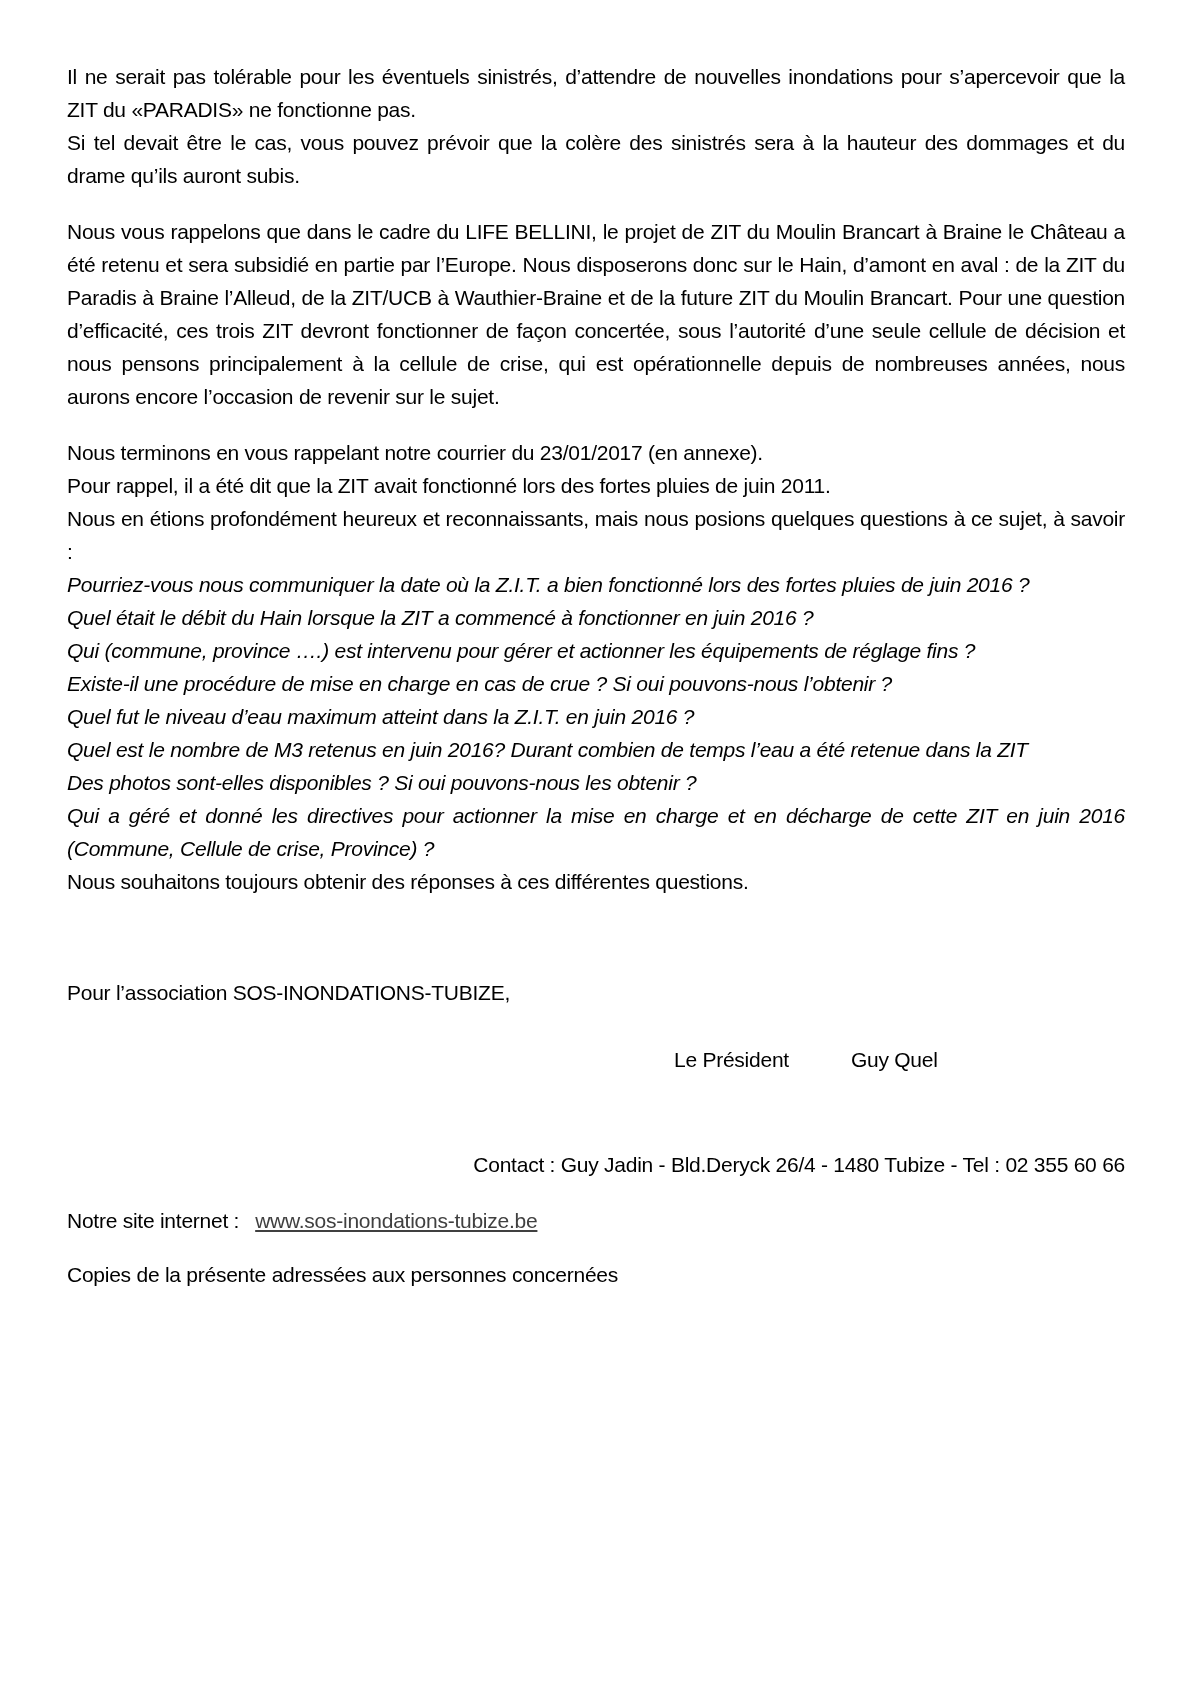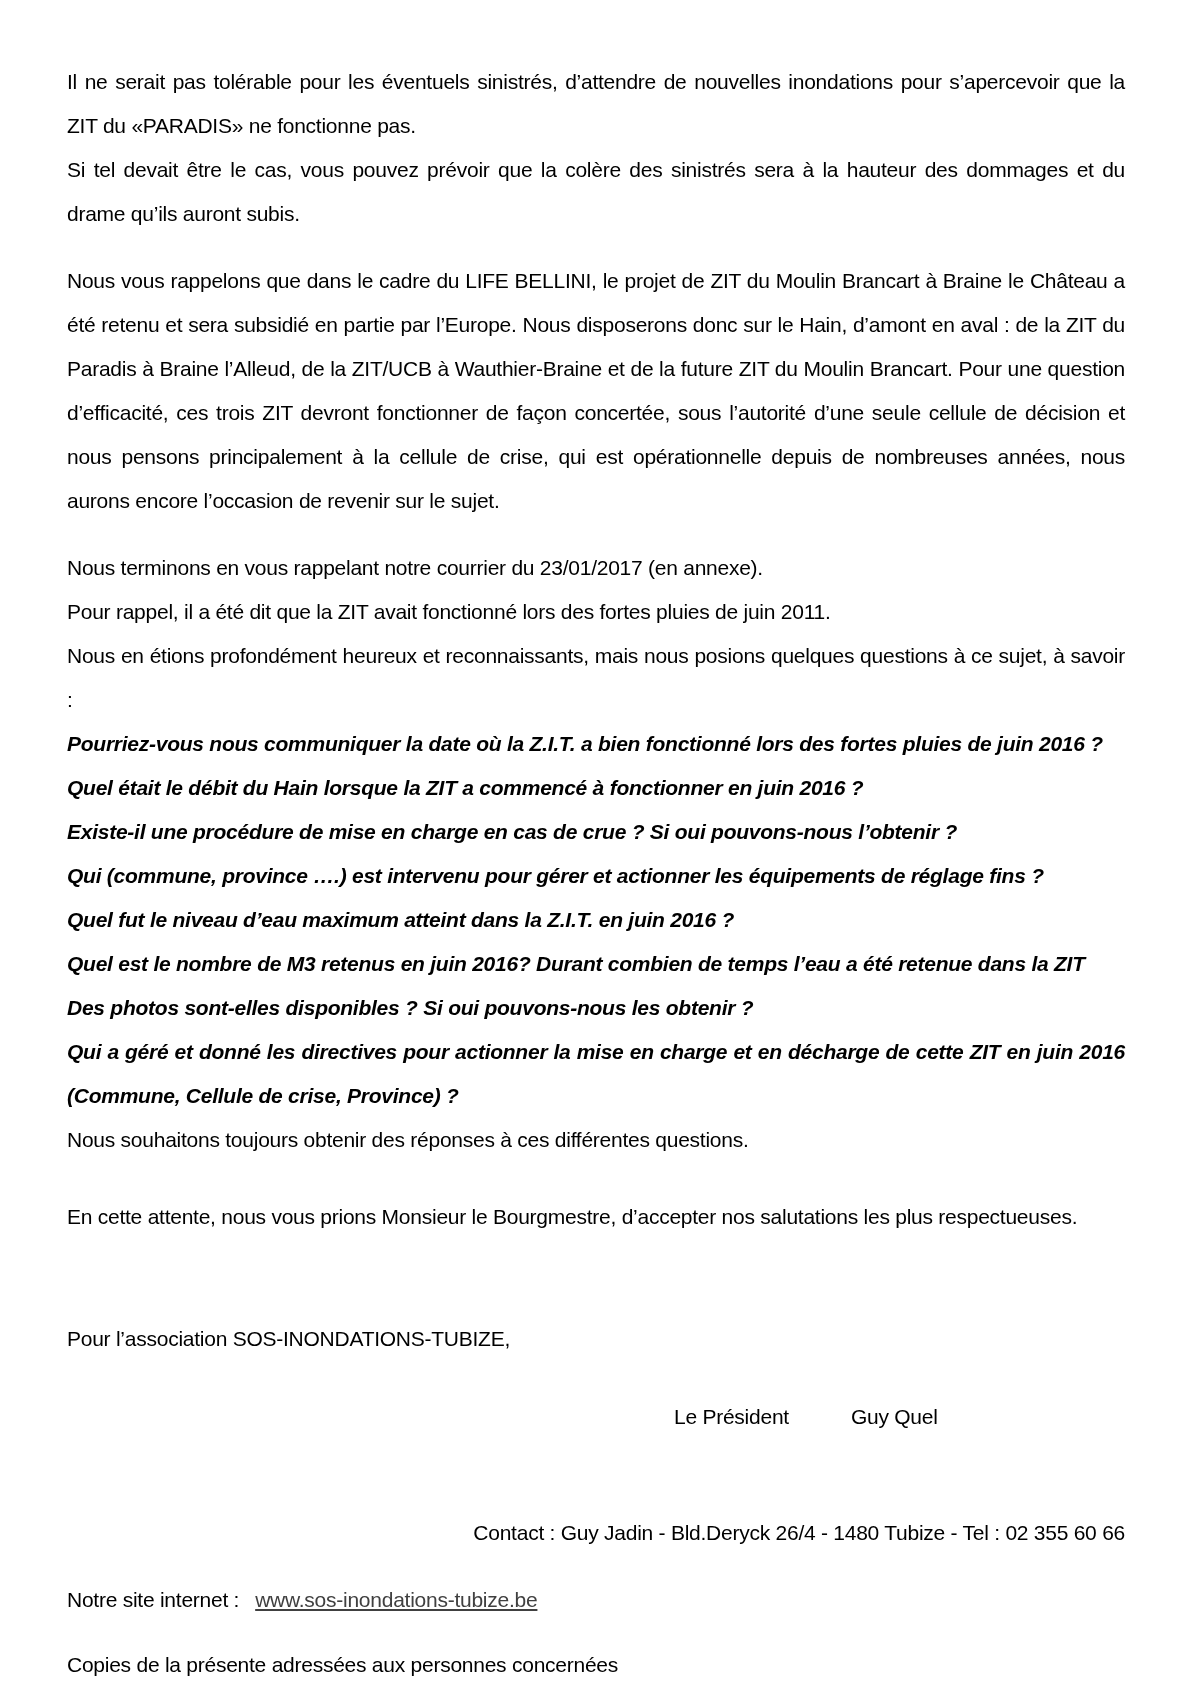--- a/index.html
+++ b/index.html
@@ -6,27 +6,27 @@
   .page {
     position: relative;
     width: 1190px;
     height: 1684px;
     background: #ffffff;
     box-sizing: border-box;
     padding: 60px 65px 0 67px;
     font-family: "Liberation Sans", sans-serif;
     font-size: 21px;
     letter-spacing: -0.25px;
-    line-height: 44px;
+    line-height: 33px;
     color: #000000;
     overflow: hidden;
   }
   .para { margin: 0 0 23px 0; text-align: justify; }
   .pline { text-align: justify; }
-  .q { font-weight: bold; font-style: italic; }
+  .q { font-weight: normal; font-style: italic; }
   .closing { margin-bottom: 0; }
   .block-gap { margin-top: 33px; }
   .assoc { margin-top: 78px; text-align: left; }
   .sig-row { margin-top: 34px; padding-left: 607px; display: flex; gap: 62px; }
   .contact { margin-top: 72px; text-align: right; }
   .site-row { margin-top: 23px; text-align: left; }
   .copies { margin-top: 21px; text-align: left; }
   .link {
     color: #404040;
     text-decoration: underline;
@@ -45,30 +45,29 @@
   </div>
 
   <div class="para">Nous vous rappelons que dans le cadre du LIFE BELLINI, le projet de ZIT du Moulin Brancart à Braine le Château a été retenu et sera subsidié en partie par l’Europe. Nous disposerons donc sur le Hain, d’amont en aval : de la ZIT du Paradis à Braine l’Alleud, de la ZIT/UCB à Wauthier-Braine et de la future ZIT du Moulin Brancart. Pour une question d’efficacité, ces trois ZIT devront fonctionner de façon concertée, sous l’autorité d’une seule cellule de décision et nous pensons principalement à la cellule de crise, qui est opérationnelle depuis de nombreuses années, nous aurons encore l’occasion de revenir sur le sujet.</div>
 
   <div class="para">
     <div class="pline">Nous terminons en vous rappelant notre courrier du 23/01/2017 (en annexe).</div>
     <div class="pline">Pour rappel, il a été dit que la ZIT avait fonctionné lors des fortes pluies de juin 2011.</div>
     <div class="pline">Nous en étions profondément heureux et reconnaissants, mais nous posions  quelques questions à ce sujet, à savoir :</div>
     <div class="pline q">Pourriez-vous nous communiquer la date où la Z.I.T. a bien fonctionné lors des fortes pluies de juin 2016 ?</div>
     <div class="pline q">Quel était le débit du Hain lorsque la ZIT a commencé à fonctionner en juin 2016 ?</div>
+    <div class="pline q">Qui (commune, province ….) est intervenu pour gérer et actionner les équipements de réglage fins ?</div>
     <div class="pline q">Existe-il une procédure de mise en charge en cas de crue ? Si oui pouvons-nous l’obtenir ?</div>
-    <div class="pline q">Qui (commune, province ….) est intervenu pour gérer et actionner les équipements de réglage fins ?</div>
     <div class="pline q">Quel fut le niveau d’eau maximum atteint dans la Z.I.T. en juin 2016 ?</div>
     <div class="pline q">Quel est le nombre de M3 retenus en juin 2016? Durant combien de temps l’eau a été retenue dans la ZIT</div>
     <div class="pline q">Des photos sont-elles disponibles ? Si oui pouvons-nous les obtenir ?</div>
     <div class="pline q">Qui a géré et donné les directives pour actionner la mise en charge et en décharge de cette ZIT en juin 2016 (Commune, Cellule de crise, Province) ?</div>
     <div class="pline">Nous souhaitons toujours obtenir des réponses à ces différentes questions.</div>
   </div>
 
-  <div class="para closing block-gap">En cette attente, nous vous prions Monsieur le Bourgmestre, d’accepter nos salutations les plus respectueuses.</div>
 
   <div class="assoc">Pour l’association SOS-INONDATIONS-TUBIZE,</div>
 
   <div class="sig-row">
     <span>Le Président</span>
     <span>Guy Quel</span>
   </div>
 
   <div class="contact">Contact : Guy Jadin - Bld.Deryck 26/4 - 1480 Tubize - Tel : 02 355 60 66</div>
 

